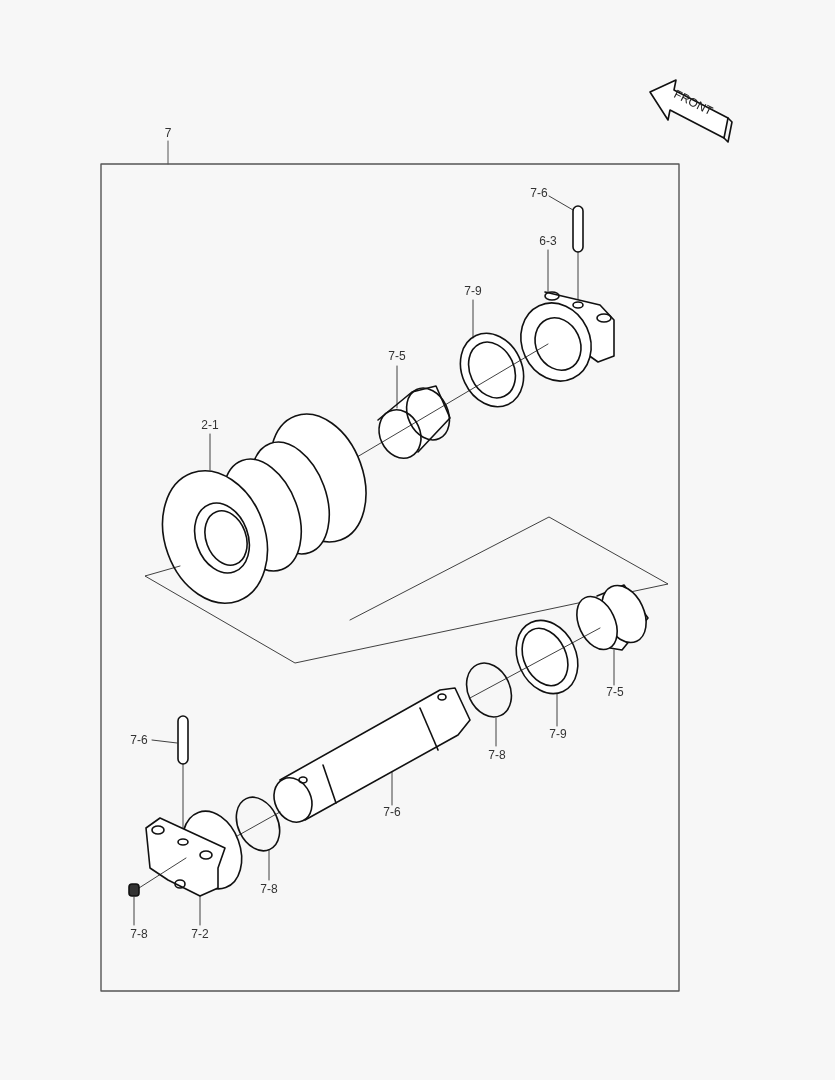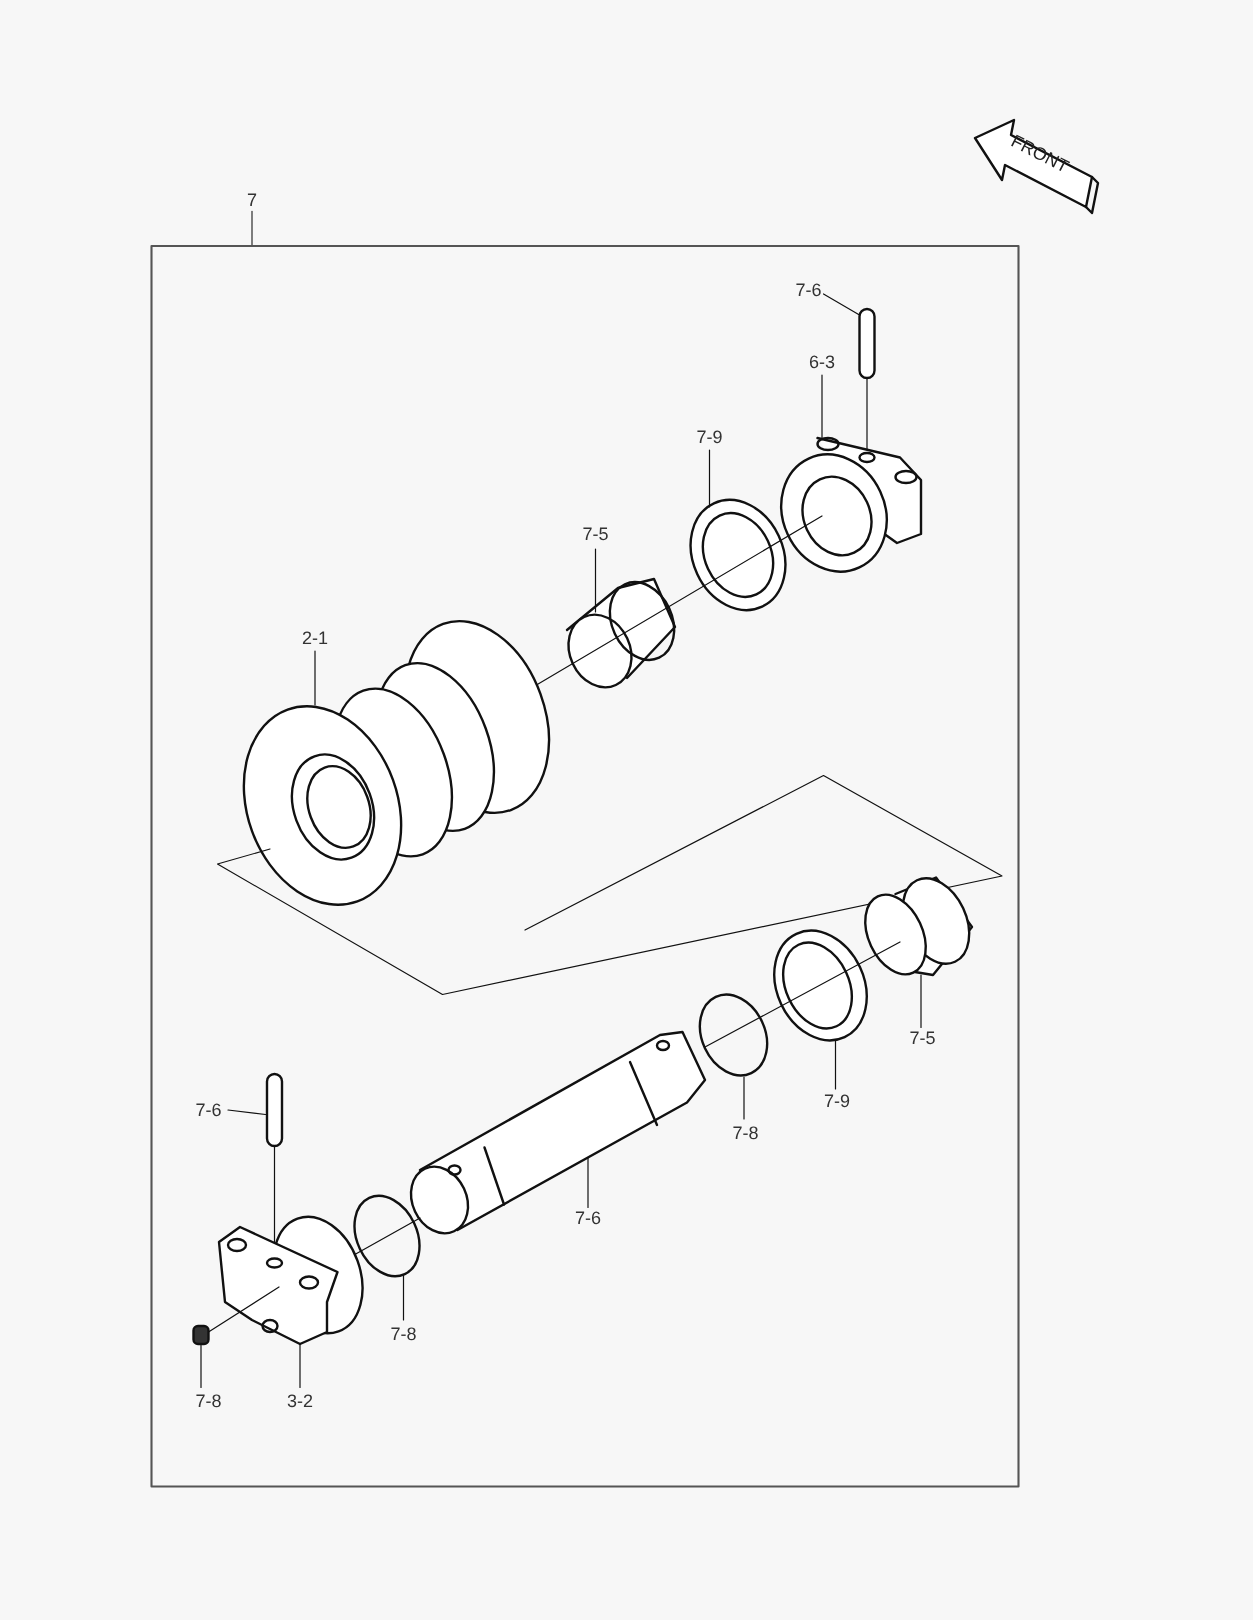--- a/index.html
+++ b/index.html
@@ -133,14 +133,14 @@
   <span class="lbl" style="left:473px;top:291px">7-9</span>
   <span class="lbl" style="left:397px;top:356px">7-5</span>
   <span class="lbl" style="left:210px;top:425px">2-1</span>
   <span class="lbl" style="left:615px;top:692px">7-5</span>
   <span class="lbl" style="left:558px;top:734px">7-9</span>
   <span class="lbl" style="left:497px;top:755px">7-8</span>
   <span class="lbl" style="left:139px;top:740px">7-6</span>
   <span class="lbl" style="left:392px;top:812px">7-6</span>
   <span class="lbl" style="left:269px;top:889px">7-8</span>
   <span class="lbl" style="left:139px;top:934px">7-8</span>
-  <span class="lbl" style="left:200px;top:934px">3-2</span>
+  <span class="lbl" style="left:200px;top:934px">7-2</span>
 </div>
 
 </body></html>

